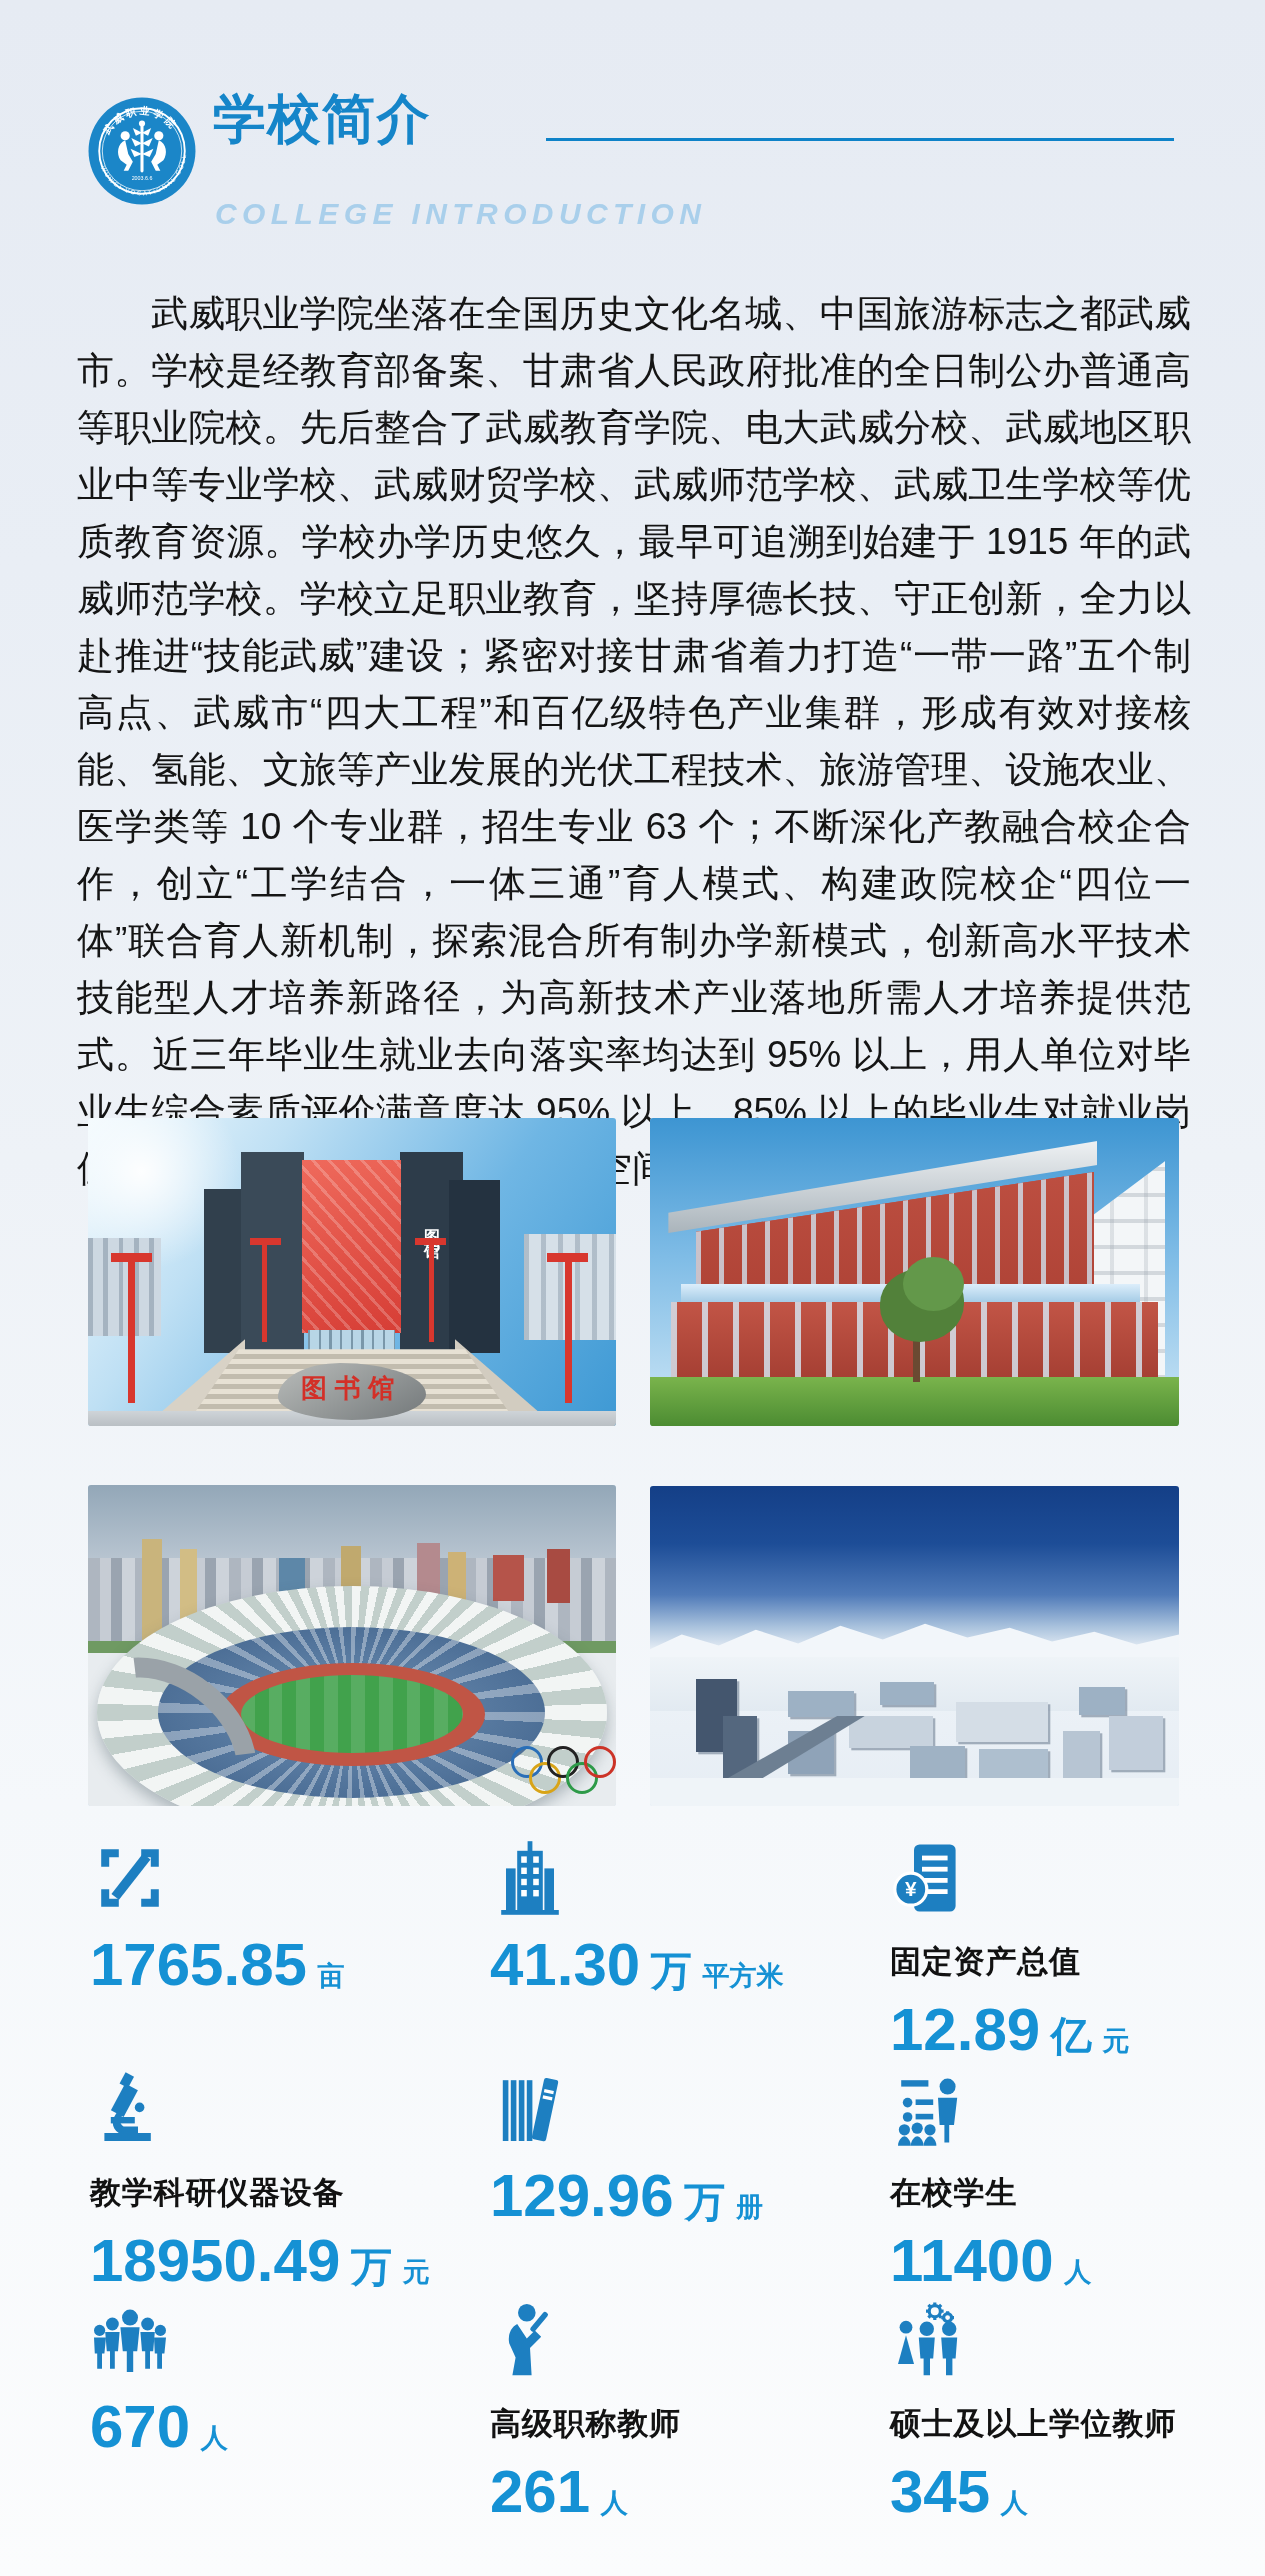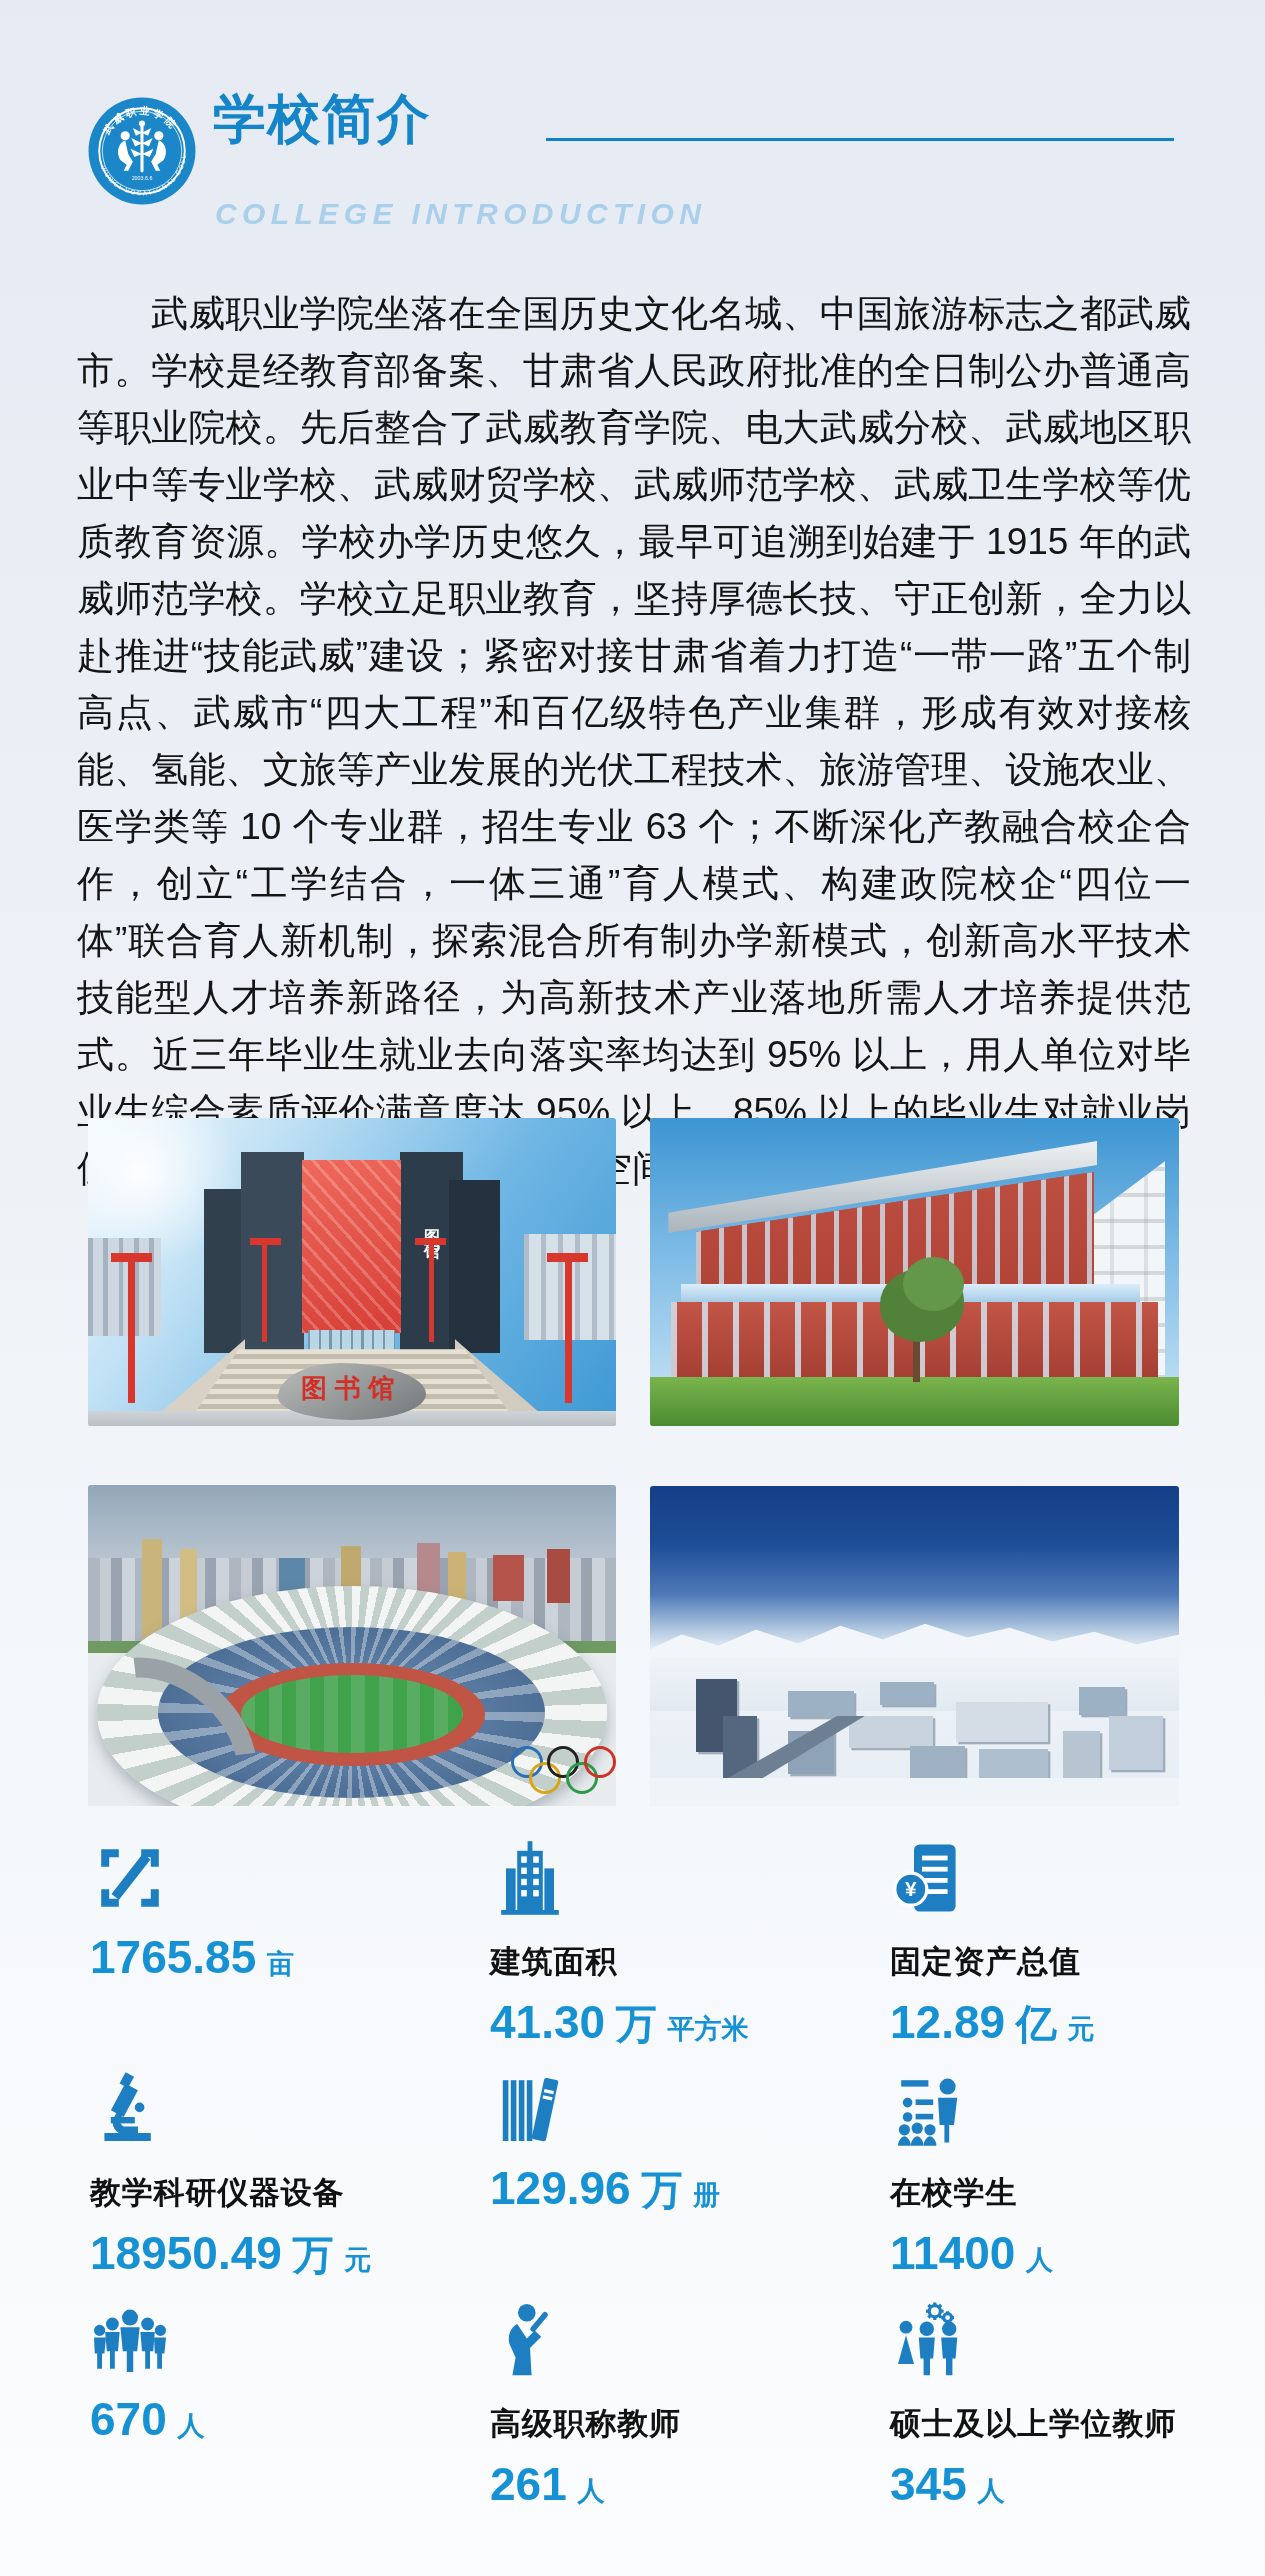--- a/index.html
+++ b/index.html
@@ -156,21 +156,21 @@
     clip-path:polygon(0 100%,18% 100%,100% 0,88% 0);}
   .p4-snow{left:0;bottom:0;width:100%;height:27.6px;background:#eff4f8;}
 
   
   .stats{position:absolute;left:90px;top:1829px;width:1194px;
     display:grid;grid-template-columns:400px 400px 393px;grid-auto-rows:231px;}
   .stat .icon{height:89px;display:flex;align-items:flex-end;}
   .stat .icon svg{display:block;}
   .stat-label{margin-top:23px;font-size:31px;font-weight:700;color:#121212;letter-spacing:0.8px;}
   .stat-value{margin-top:12.2px;display:flex;align-items:baseline;color:#1591d4;}
-  .stat-value .num{font-size:46px;font-weight:800;letter-spacing:0px;}
+  .stat-value .num{font-size:60px;font-weight:800;letter-spacing:0px;}
   .stat-value .unit-big{font-size:41px;font-weight:800;margin-left:10.7px;}
   .stat-value .unit-big:empty{margin-left:0;}
   .stat-value .unit-small{font-size:27px;font-weight:700;margin-left:10.7px;}
 </style>
 </head>
 <body>
 
 <div id="page">
 
   <div>
@@ -334,21 +334,20 @@
             <rect x="39" y="37" width="7" height="8"></rect>
               <rect x="54" y="37" width="7" height="8"></rect>
             <rect x="39" y="51" width="7" height="8"></rect>
               <rect x="54" y="51" width="7" height="8"></rect>
             <rect x="39" y="65" width="7" height="8"></rect>
               <rect x="54" y="65" width="7" height="8"></rect>
           </g>
           <rect x="14" y="90" width="72" height="6"></rect>
         </svg>
       </div>
-      <div class="stat-label">建筑面积</div>
       <div class="stat-value">
         <span class="num">41.30</span>
           <span class="unit-big">万</span>
           <span class="unit-small">平方米</span>
       </div>
     </div>
 
     <div class="stat">
       <div class="icon">
         <svg width="80" height="80" viewBox="0 0 100 100">

